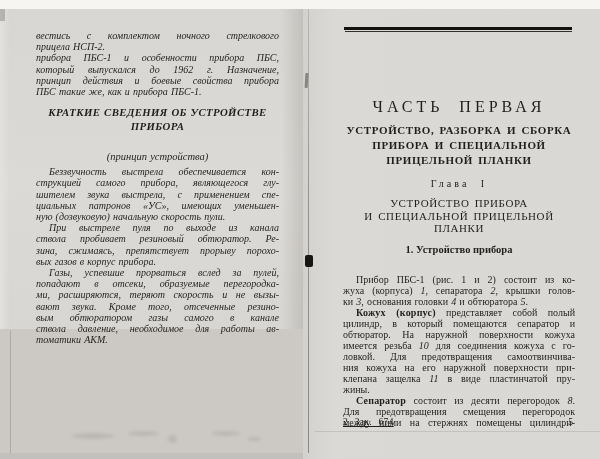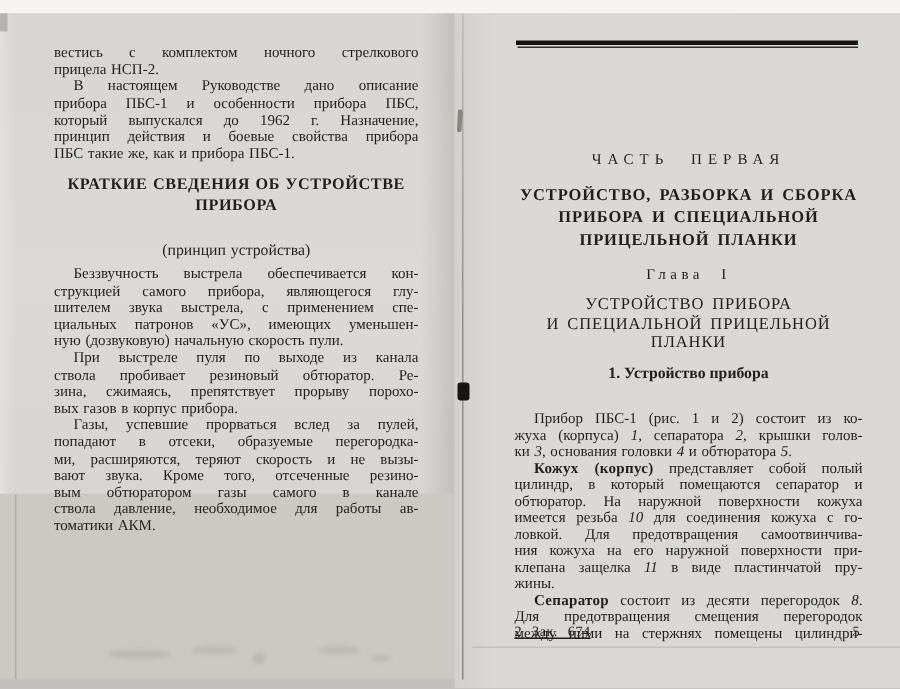--- a/index.html
+++ b/index.html
@@ -2,21 +2,21 @@
 <html><head>
 <meta charset="utf-8">
 <style>
   html,body{margin:0;padding:0;}
   body{background:#b8b6b2;font-family:"Liberation Serif","DejaVu Serif",serif;}
   .scan{position:relative;width:600px;height:459px;background:#ccc9c5;overflow:hidden;color:#211f1c;}
 
   
   .top-strip{position:absolute;left:0;top:0;width:600px;height:9px;background:#f6f5f2;}
   .page-left{position:absolute;left:0;top:9px;width:303px;height:320px;
-             background:linear-gradient(180deg,#d8d6d2 0%,#dcdad6 55%,#d8d6d2 100%);}
+             background:linear-gradient(180deg,#d8d6d2 0%,#dcdad6 55%,#d8d6d2 100%);font-style:italic;}
   .page-left::after{content:"";position:absolute;right:0;top:0;width:22px;height:100%;
              background:linear-gradient(90deg,rgba(255,255,255,0),rgba(118,115,110,.22));}
   .page-left::before{content:"";position:absolute;left:0;top:0;width:10px;height:100%;
              background:linear-gradient(90deg,#e3e1dd,rgba(227,225,221,0));}
   .below-left{position:absolute;left:0;top:453px;width:303px;height:6px;background:#c2c0bc;}
   .page-right{position:absolute;left:303px;top:9px;width:297px;height:450px;
              background:linear-gradient(90deg,#d3d1cd 0%,#dbd9d5 10%,#dad8d4 100%);}
   .corner-mark{position:absolute;left:0;top:9px;width:5px;height:12px;background:rgba(82,80,76,.30);}
 
   
@@ -49,21 +49,21 @@
   .line.fin{text-align-last:auto;}
   .line.ind{text-indent:13px;}
   .line i{font-style:italic;}
   .line b{font-weight:bold;letter-spacing:.2px;}
 
   .head{margin:8px 0 0;font-size:10.8px;font-weight:bold;letter-spacing:.4px;line-height:14px;}
   .hline{text-align:center;text-align-last:center;}
   .subhead{margin-top:18px;font-size:10.5px;line-height:12px;text-align:center;text-align-last:center;}
   .col-left .paras.body{margin-top:3px;}
 
-  .part-label{font-size:10px;line-height:13px;letter-spacing:4px;word-spacing:8px;
+  .part-label{font-size:16px;line-height:13px;letter-spacing:4px;word-spacing:8px;
               text-align:center;text-align-last:center;}
   .part-title{margin:10px 0 0;font-size:11px;font-weight:bold;line-height:15px;
               letter-spacing:.6px;word-spacing:2px;}
   .chapter-label{margin-top:9px;font-size:10px;line-height:13px;letter-spacing:3px;word-spacing:6px;
               text-align:center;text-align-last:center;}
   .chapter-title{margin:7px 0 0;font-size:11px;font-weight:normal;line-height:12.5px;
               letter-spacing:.6px;word-spacing:2px;}
   .sec-head{margin:9px 0 0;font-size:10.5px;font-weight:bold;line-height:12px;
               text-align:center;text-align-last:center;}
   .col-right .paras{margin-top:18px;line-height:11px;word-spacing:.6px;}
@@ -77,21 +77,20 @@
 
 <div class="scan">
 
   <div class="top-strip"></div>
 
   <div class="page page-left">
     <div class="col col-left">
       <div class="paras">
           <div class="line">вестись с комплектом ночного стрелкового</div>
           <div class="line fin">прицела НСП-2.</div>
-          <div class="line ind">В настоящем Руководстве дано описание</div>
           <div class="line">прибора ПБС-1 и особенности прибора ПБС,</div>
           <div class="line">который выпускался до 1962 г. Назначение,</div>
           <div class="line">принцип действия и боевые свойства прибора</div>
           <div class="line fin">ПБС такие же, как и прибора ПБС-1.</div>
         </div>
       <div class="head">
           <div class="hline">КРАТКИЕ СВЕДЕНИЯ ОБ УСТРОЙСТВЕ</div>
           <div class="hline">ПРИБОРА</div>
         </div>
       <div class="subhead">(принцип устройства)</div>

